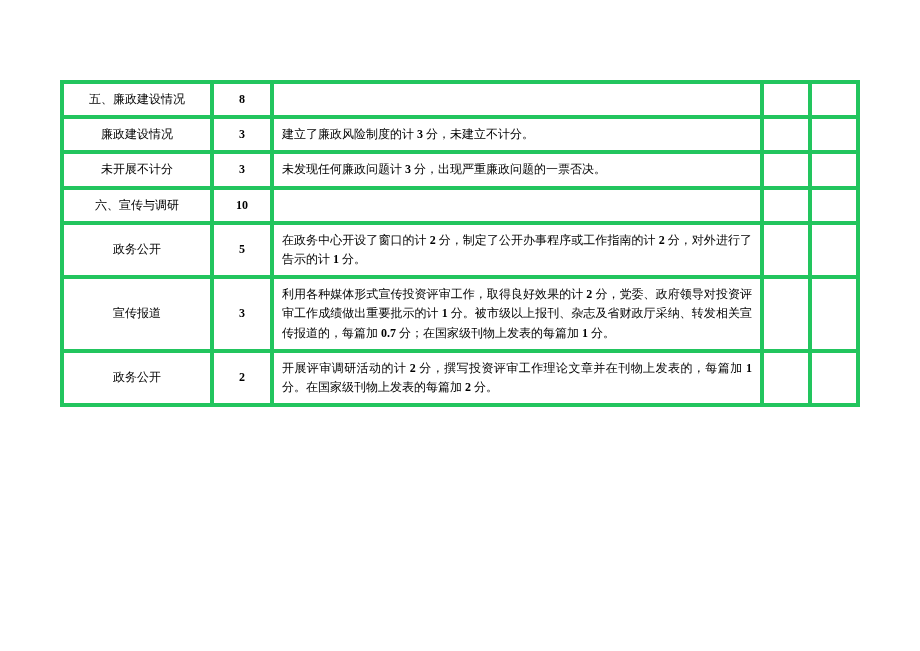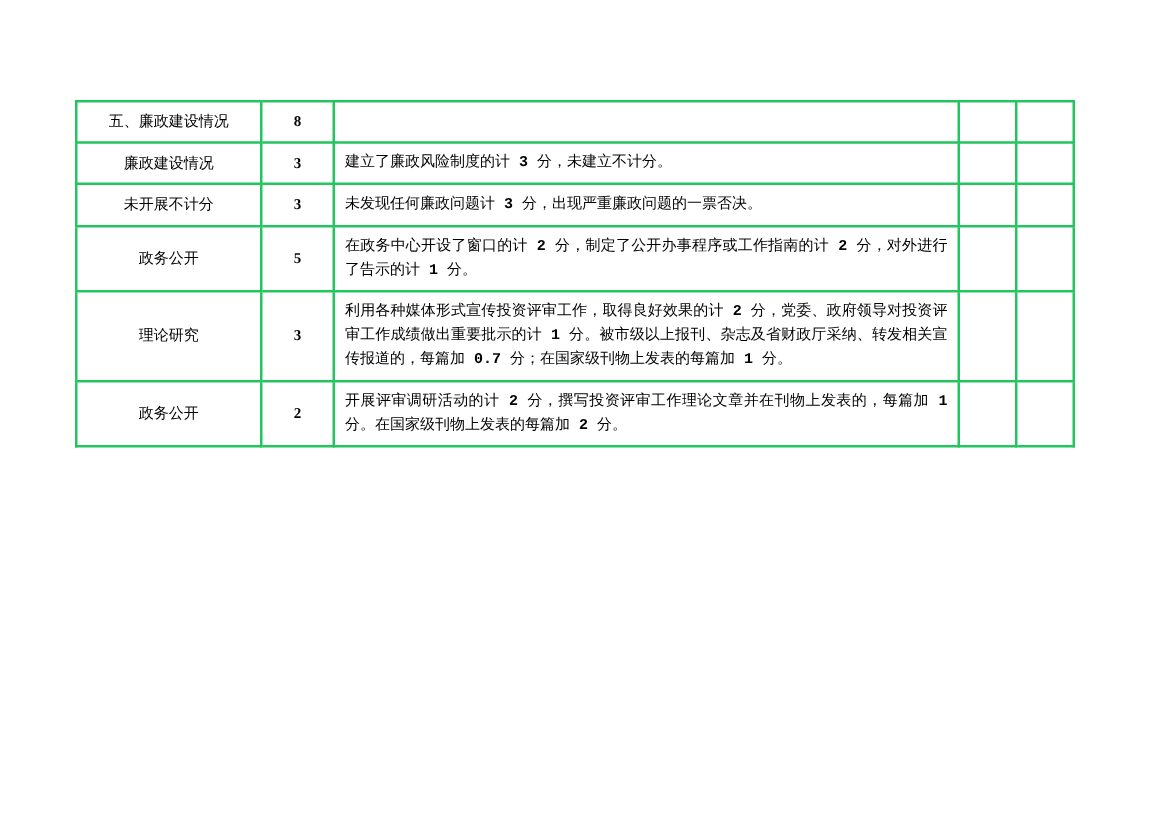--- a/index.html
+++ b/index.html
@@ -16,38 +16,37 @@
       position: relative;
       box-sizing: border-box;
       padding: 80px 60px 0 60px;
     }
     table {
       border-collapse: collapse;
       width: 100%;
       table-layout: fixed;
     }
     td {
-      border: 2px solid #22c55e;
+      border: 4px solid #22c55e;
       padding: 6px 8px;
       vertical-align: middle;
       line-height: 1.6;
     }
     .col-label {
       width: 130px;
       text-align: center;
     }
     .col-score {
       width: 40px;
       text-align: center;
       font-weight: bold;
     }
     .col-desc {
       text-align: left;
       text-align: justify;
-      font-family: Liberation Mono, monospace;
     }
     .col-narrow {
       width: 28px;
     }
     .b { font-weight: bold; }
   </style>
 </head>
 <body>
 
 <div class="page">
@@ -68,28 +67,35 @@
           <td class="col-narrow"></td>
         </tr>
         <tr>
           <td class="col-label">未开展不计分</td>
           <td class="col-score">3</td>
           <td class="col-desc">未发现任何廉政问题计 <span class="b">3</span> 分，出现严重廉政问题的一票否决。</td>
           <td class="col-narrow"></td>
           <td class="col-narrow"></td>
         </tr>
         <tr>
+          <td class="col-label">六、宣传与调研</td>
+          <td class="col-score">10</td>
+          <td class="col-desc"></td>
+          <td class="col-narrow"></td>
+          <td class="col-narrow"></td>
+        </tr>
+        <tr>
           <td class="col-label">政务公开</td>
           <td class="col-score">5</td>
           <td class="col-desc">在政务中心开设了窗口的计 <span class="b">2</span> 分，制定了公开办事程序或工作指南的计 <span class="b">2</span> 分，对外进行了告示的计 <span class="b">1</span> 分。</td>
           <td class="col-narrow"></td>
           <td class="col-narrow"></td>
         </tr>
         <tr>
-          <td class="col-label">理论研究</td>
+          <td class="col-label">宣传报道</td>
           <td class="col-score">3</td>
           <td class="col-desc">利用各种媒体形式宣传投资评审工作，取得良好效果的计 <span class="b">2</span> 分，党委、政府领导对投资评审工作成绩做出重要批示的计 <span class="b">1</span> 分。被市级以上报刊、杂志及省财政厅采纳、转发相关宣传报道的，每篇加 <span class="b">0.7</span> 分；在国家级刊物上发表的每篇加 <span class="b">1</span> 分。</td>
           <td class="col-narrow"></td>
           <td class="col-narrow"></td>
         </tr>
         <tr>
           <td class="col-label">政务公开</td>
           <td class="col-score">2</td>
           <td class="col-desc">开展评审调研活动的计 <span class="b">2</span> 分，撰写投资评审工作理论文章并在刊物上发表的，每篇加 <span class="b">1</span> 分。在国家级刊物上发表的每篇加 <span class="b">2</span> 分。</td>
           <td class="col-narrow"></td>

